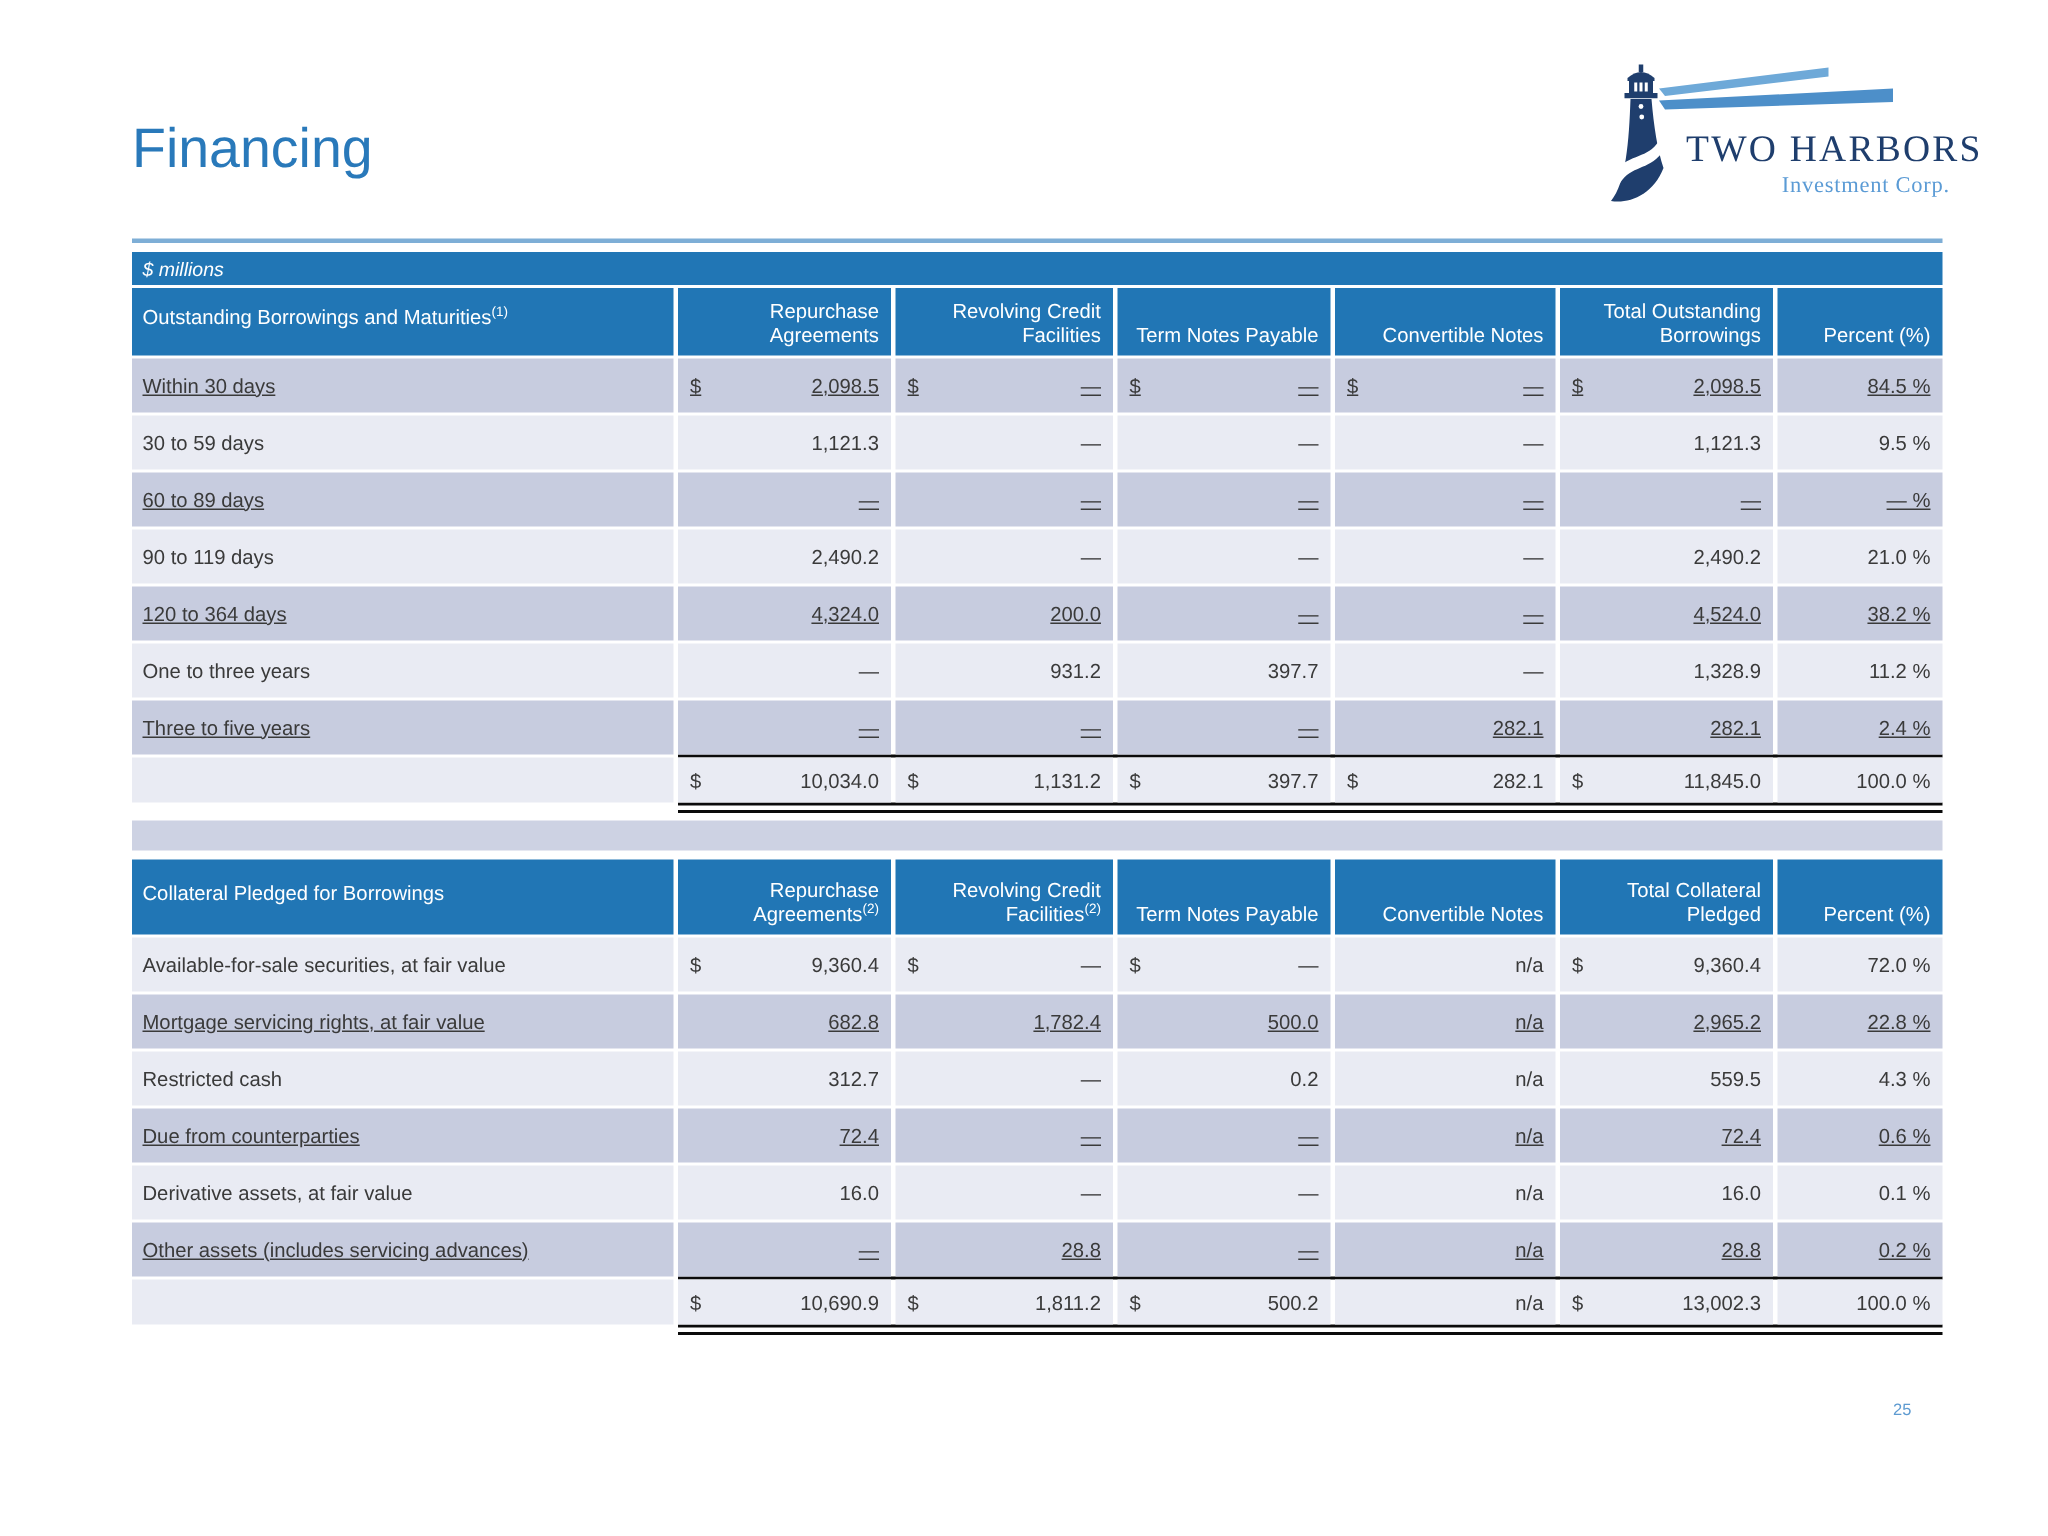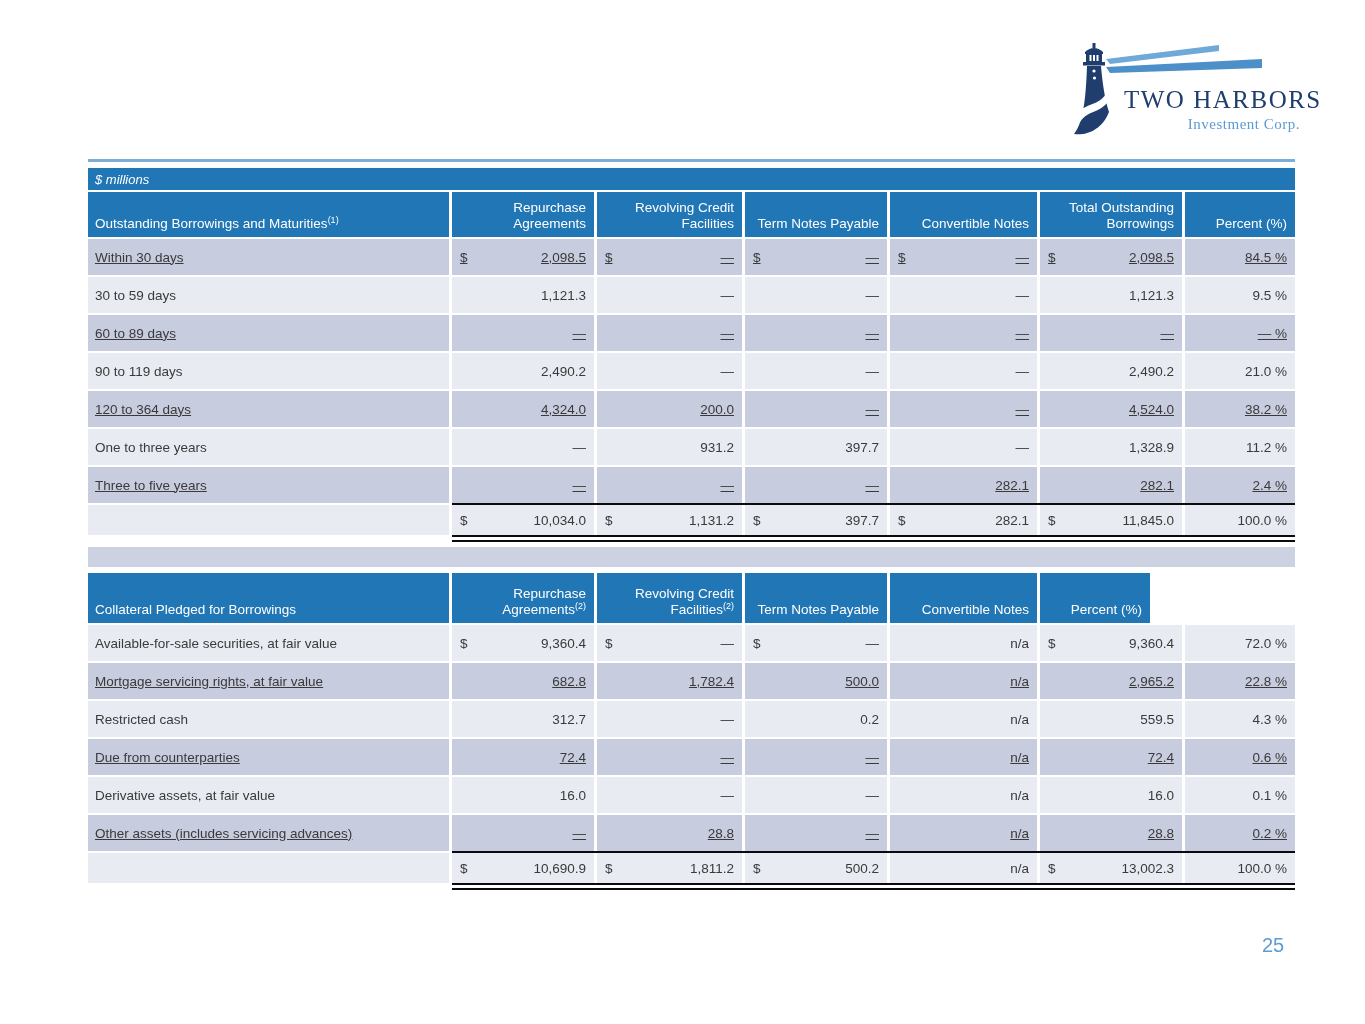--- a/index.html
+++ b/index.html
@@ -41,21 +41,21 @@
   }
   .trow{display:flex;gap:3px;}
   .trow{margin-bottom:2px;}
   .cell{box-sizing:border-box;flex:0 0 auto;}
   .c0{width:361px;} .c1{width:142px;} .c2{width:145px;} .c3{width:142px;}
   .c4{width:147px;} .c5{width:142px;} .c6{width:110px;}
 
   .hrow .cell{background:var(--header-blue);color:#fff;font-size:13.5px;line-height:1.18;}
   .hrow.h1 .cell{height:45px;}
   .hrow.h2 .cell{height:50px;}
-  .hrow .hlabel{display:flex;align-items:flex-end;padding:0 4px 5px 7px;text-align:left;}
+  .hrow .hlabel{display:flex;align-items:center;padding:0 4px 5px 7px;text-align:left;}
   .hrow .hval{display:flex;align-items:flex-end;justify-content:flex-end;padding:0 8px 5px 0;text-align:right;}
   sup{font-size:9px;line-height:0;vertical-align:super;}
 
   .brow .cell{height:36px;color:#3a3a3a;font-size:13.5px;}
   .brow.total .cell{height:30px;}
   .brow .rlabel{display:flex;align-items:center;padding-left:7px;}
   .brow .num{display:flex;align-items:center;justify-content:space-between;padding:0 8px;}
   .brow .num .cur:empty{display:none;}
   .brow .num .val{margin-left:auto;}
   .shade-dark .cell{background:var(--row-dark);text-decoration:underline;}
@@ -64,28 +64,29 @@
   .line-single{height:2px;background:#0b0b0b;margin-left:364px;margin-bottom:0px;}
   .line-double{
     height:7px;margin-left:364px;box-sizing:border-box;
     border-top:2px solid #0b0b0b;border-bottom:2px solid #0b0b0b;background:#fff;
   }
   .brow + .line-single{margin-top:-2px;}
   .trow.total{margin-bottom:0;}
   .gap-band{height:20px;background:var(--band);margin:5px 0 6px 0;}
 
   .page-number{
-    position:absolute;left:1262px;top:934px;font-size:20px;color:var(--page-num-blue);
+    position:absolute;left:1262px;top:934px;font-size:11px;color:var(--page-num-blue);
   }
 </style>
 </head>
 <body>
 
 <div class="slide">
 
+  <div class="page-title">Financing</div>
 
   <div class="logo">
     <svg width="240" height="100" viewBox="0 0 240 100">
 
       <polygon points="40,17 153,3 153,9 44,22" fill="#6ea9d8"></polygon>
       <polygon points="40,25 196,17 196,26 44,31" fill="#4d8fc9"></polygon>
 
       <g fill="#1f3e6d">
         <rect x="26.5" y="1" width="3" height="5"></rect>
         <path d="M19,10 Q28,2 37,10 L37,12 L19,12 Z"></path>
@@ -326,20 +327,23 @@
           </div>
           <div class="cell c2 hval">
             <span>Revolving Credit Facilities<sup>(2)</sup></span>
           </div>
           <div class="cell c3 hval">
             <span>Term Notes Payable</span>
           </div>
           <div class="cell c4 hval">
             <span>Convertible Notes</span>
           </div>
+          <div class="cell c5 hval">
+            <span>Total Collateral Pledged</span>
+          </div>
           <div class="cell c6 hval">
             <span>Percent (%)</span>
           </div>
         </div>
         <div class="trow brow shade-light">
           <div class="cell c0 rlabel">Available-for-sale securities, at fair value</div>
           <div class="cell c1 num">
             <span class="cur">$</span>
             <span class="val">9,360.4</span>
           </div>

